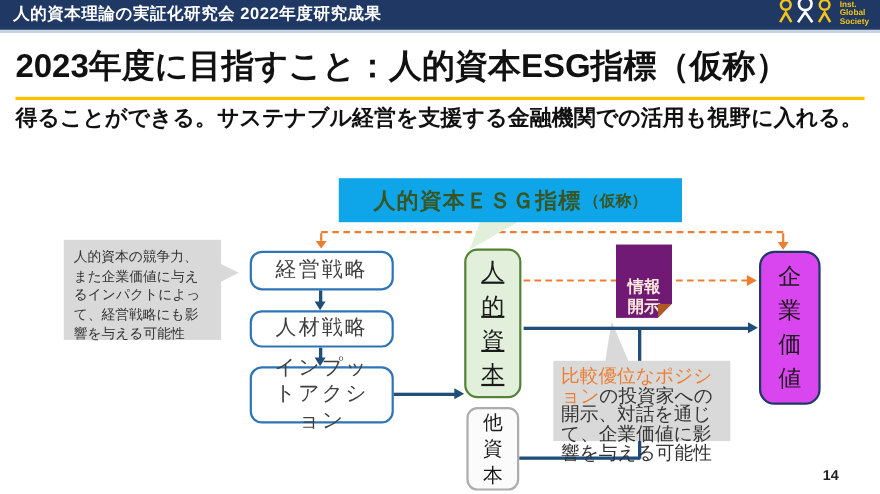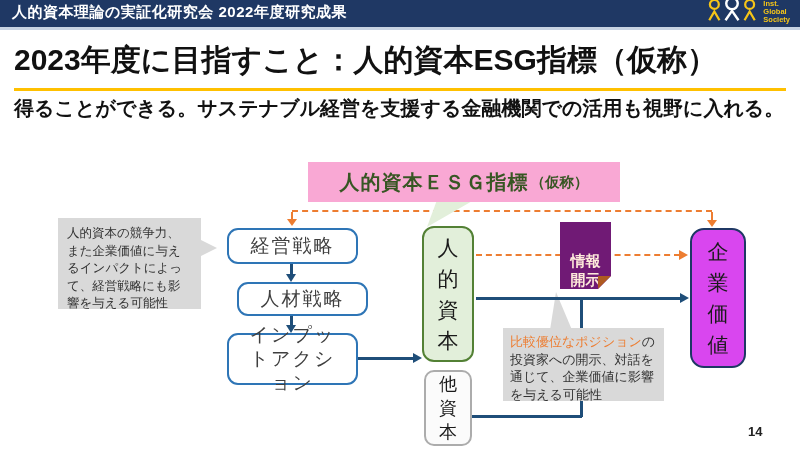--- a/index.html
+++ b/index.html
@@ -26,21 +26,21 @@
     white-space:nowrap;
   }
   .title-rule { position:absolute; left:14px; top:88px; width:772px; height:3px; background:#FFC000; }
   .lead {
     position:absolute; left:14px; top:96px; width:784px;
     font-size:20px; font-weight:bold; color:#111; line-height:25px; white-space:nowrap;
   }
   
   .green-bubble {
     position:absolute; left:308px; top:162px; width:312px; height:40px;
-    background:#f9a8d4; display:flex; align-items:center; justify-content:center;
+    background:#0ea5e9; display:flex; align-items:center; justify-content:center;
     z-index:4;
   }
   .green-bubble .main { font-size:20px; font-weight:bold; color:#375623; letter-spacing:1px; }
   .green-bubble .suffix { font-size:14.5px; font-weight:bold; color:#375623; margin-left:2px; }
   .green-tail { position:absolute; left:424px; top:200px; z-index:3; }
   
   .hline { position:absolute; height:2.5px; background:#1F4E79; z-index:2; }
   .vline { position:absolute; width:2.5px; background:#1F4E79; z-index:2; }
   .dash-h { position:absolute; height:0; border-top:2px dashed #ED7D31; z-index:1; }
   .dash-v { position:absolute; width:0; border-left:2px dashed #ED7D31; z-index:1; }
@@ -53,21 +53,21 @@
   .flow-box {
     position:absolute; left:227px; width:131px; background:#fff;
     border:2px solid #2E75B6; border-radius:11px; z-index:3;
     display:flex; align-items:center; justify-content:center;
     font-size:19px; color:#3f3f3f; letter-spacing:2px; text-align:center; line-height:22px;
   }
   
   .stack-box { position:absolute; border-radius:12px; z-index:3; display:flex; align-items:center; justify-content:center; }
   .stack-inner { word-break:break-all; text-align:center; color:#1a1a1a; }
   .hc { left:422px; top:226px; width:52px; height:136px; background:#E2EFDA; border:2.5px solid #538135; }
-  .hc .stack-inner { width:22px; font-size:21px; line-height:31px; }
+  .hc .stack-inner { width:22px; font-size:21px; line-height:31px;text-decoration:underline; }
   .oc { left:424px; top:370px; width:48px; height:76px; background:#FBFBFB; border:2px solid #ACACAC; border-radius:10px; }
   .oc .stack-inner { width:20px; font-size:18px; line-height:24px; }
   .cv { left:690px; top:228px; width:56px; height:140px; background:#d946ef; border:2.5px solid #1F3864; border-radius:14px; }
   .cv .stack-inner { width:22px; font-size:21px; line-height:31px; }
   
   .disclosure {
     position:absolute; left:560px; top:222px; width:51px; height:67px;
     background:#701a75; z-index:3; display:flex; align-items:flex-end; justify-content:center;
     clip-path:polygon(0 0,100% 0,100% calc(100% - 13px),calc(100% - 13px) 100%,0 100%);
   }
@@ -79,21 +79,21 @@
   
   .note {
     position:absolute; background:#D9D9D9; color:#333; z-index:4;
     font-size:12.5px; line-height:17.5px;
   }
   .note-left { left:58px; top:218px; width:143px; height:91px; padding:7px 9px; }
   .note-left-tail {
     position:absolute; left:199px; top:239px; width:0; height:0; z-index:4;
     border-top:9px solid transparent; border-bottom:9px solid transparent; border-left:18px solid #D9D9D9;
   }
-  .note-right { left:503px; top:328px; width:161px; height:73px; padding:5px 7px; font-size:13px; }
+  .note-right { left:503px; top:328px; width:161px; height:73px; padding:5px 7px; font-size:17px; }
   .note-right .hl { color:#ED7D31; }
   .note-right-tail {
     position:absolute; left:550px; top:292px; width:0; height:0; z-index:1;
     border-left:6px solid transparent; border-right:16px solid transparent; border-bottom:38px solid #D9D9D9;
   }
   
   .copyright { position:absolute; left:14px; top:428px; font-size:11px; color:#6e6e6e; }
   .page-num { position:absolute; left:748px; top:424px; font-size:13px; font-weight:bold; color:#222; }
 </style>
 </head>
@@ -140,21 +140,21 @@
 
   <div class="dash-h" style="left:292px; top:210px; width:420px;"></div>
   <div class="dash-v" style="left:291px; top:212px; height:7px;"></div>
   <div class="arr down-o" style="left:287px; top:219px;"></div>
   <div class="dash-v" style="left:711px; top:212px; height:8px;"></div>
   <div class="arr down-o" style="left:707px; top:220px;"></div>
   <div class="dash-h" style="left:476px; top:254px; width:204px;"></div>
   <div class="arr right-o" style="left:679px; top:250px;"></div>
 
   <div class="flow-box" style="top:228px; height:36px;">経営戦略</div>
-  <div class="flow-box" style="top:282px; height:34px;margin-left:10px;">人材戦略</div>
+  <div class="flow-box" style="top:282px; height:34px;">人材戦略</div>
   <div class="flow-box" style="top:333px; height:52px; line-height:24px; padding:0 12px;">インプットアクション</div>
 
   <div class="vline" style="left:290px; top:264px; height:11px;"></div>
   <div class="arr down-n" style="left:285.5px; top:274px;"></div>
   <div class="vline" style="left:290px; top:316px; height:10px;"></div>
   <div class="arr down-n" style="left:285.5px; top:325px;"></div>
   <div class="hline" style="left:358px; top:357px; width:56px;"></div>
   <div class="arr right-n" style="left:413px; top:352.5px;"></div>
 
   <div class="stack-box hc">

